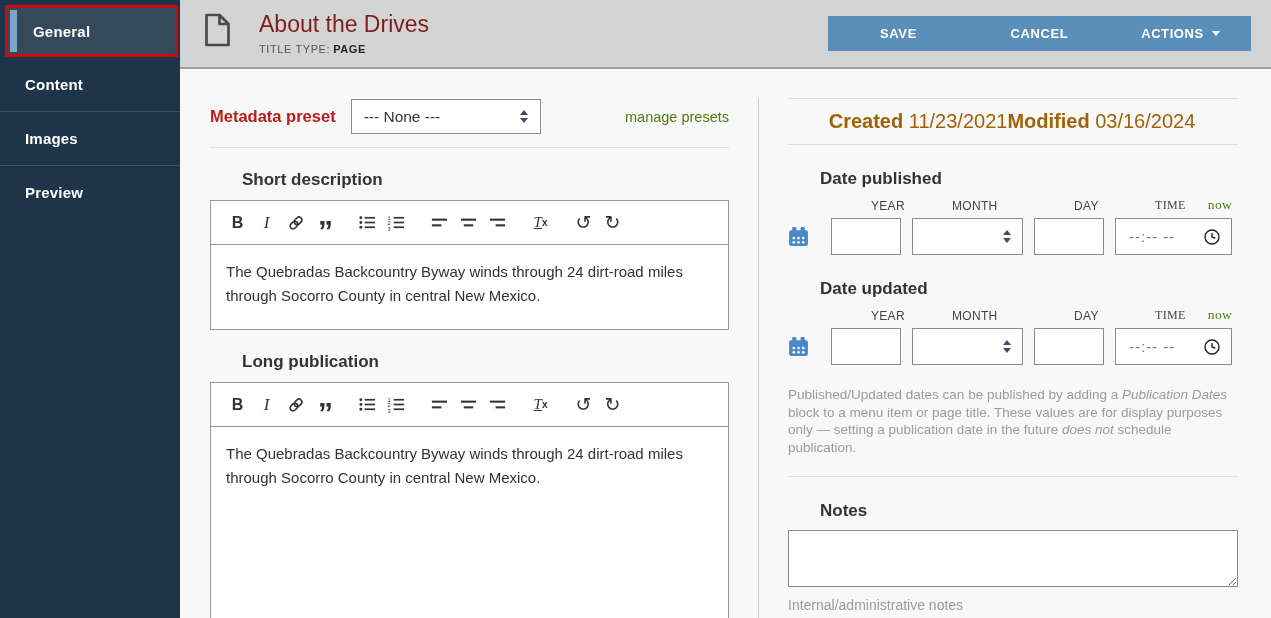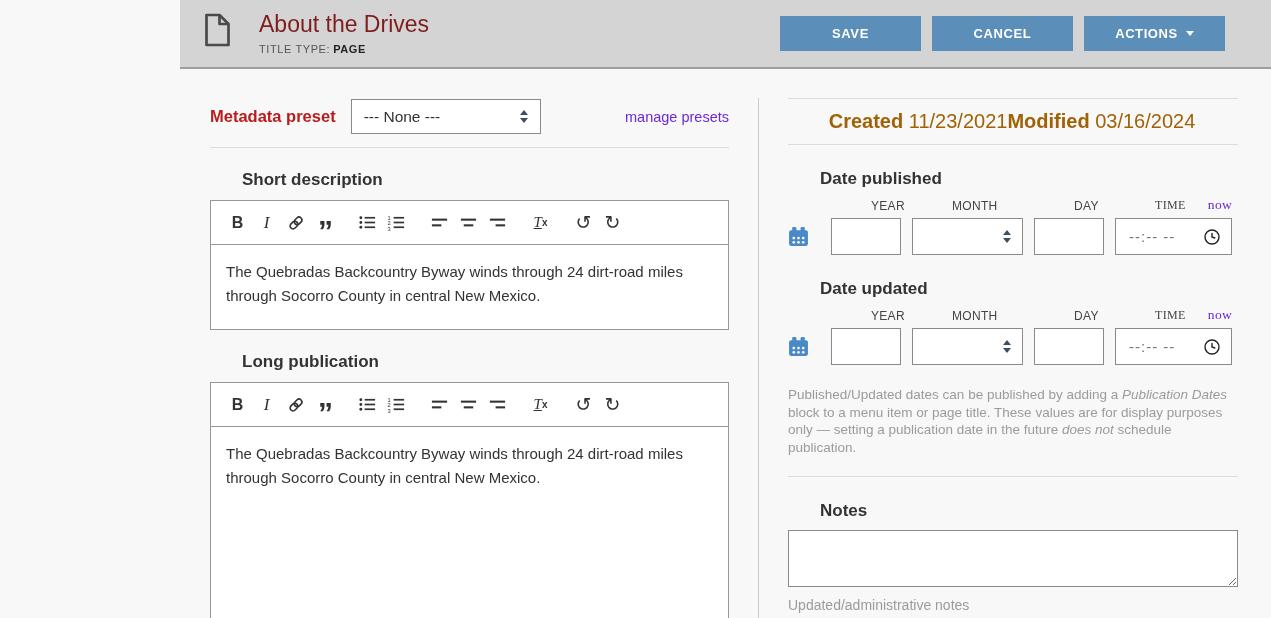--- a/index.html
+++ b/index.html
@@ -14,41 +14,41 @@
   .side-item { height: 54px; display: flex; align-items: center; padding-left: 25px; color: #fff; font-size: 15px; font-weight: bold; letter-spacing: 0.2px; cursor: pointer; }
   .side-item.ruled { border-top: 1px solid rgba(255,255,255,0.14); }
 
   
   .header { position: absolute; left: 180px; top: 0; width: 1091px; height: 69px; background: #d4d4d4; border-bottom: 2px solid #9e9e9e; }
   .doc-icon { position: absolute; left: 24px; top: 13px; }
   .title-block { position: absolute; left: 79px; top: 11px; }
   .page-title { font-size: 23px; font-weight: 400; color: #7f1d1d; }
   .title-type { margin-top: 5px; font-size: 11px; letter-spacing: 0.6px; color: #555; }
   .title-type b { color: #222; margin-left: 3px; }
-  .header-buttons { position: absolute; right: 46px; top: 16px; display: flex; gap: 11px; }
+  .header-buttons { position: absolute; right: 20px; top: 16px; display: flex; }
   .hbtn { min-width: 141px; height: 35px; background: #5b8fba; color: #fff; border: none; font-family: "Liberation Sans", sans-serif; font-size: 13px; font-weight: bold; letter-spacing: 0.6px; cursor: pointer; display: flex; align-items: center; justify-content: center; }
   .caret { display: inline-block; width: 0; height: 0; border-left: 4px solid transparent; border-right: 4px solid transparent; border-top: 5px solid #fff; margin-left: 8px; }
 
   
   .main { position: absolute; left: 180px; top: 71px; right: 0; bottom: 0; }
   .v-divider { position: absolute; left: 578px; top: 27px; bottom: 0; width: 1px; background: #cccccc; }
   .left-col { position: absolute; left: 30px; top: 0; width: 519px; }
   .right-col { position: absolute; left: 608px; top: 0; width: 450px; }
 
   .rule { border: 0; border-top: 1px solid #ddd; }
   .section-h { font-size: 17px; font-weight: bold; color: #333; margin-left: 32px; }
 
   
   .meta-row { margin-top: 28px; display: flex; align-items: center; }
   .meta-label { font-size: 16.5px; font-weight: bold; color: #b91c1c; }
   .fake-select { margin-left: 15px; width: 190px; height: 35px; background: #fff; border: 1px solid #8a8a8a; display: flex; align-items: center; justify-content: space-between; padding: 0 12px; font-size: 15.5px; color: #333; cursor: pointer; }
   .arrows { display: flex; flex-direction: column; gap: 3px; }
   .arr-up { width: 0; height: 0; border-left: 4px solid transparent; border-right: 4px solid transparent; border-bottom: 5px solid #3d4f63; }
   .arr-dn { width: 0; height: 0; border-left: 4px solid transparent; border-right: 4px solid transparent; border-top: 5px solid #3d4f63; }
-  .link { color: #6d28d9; font-size: 14.5px; text-decoration: none; cursor: pointer; }
+  .link { color: #4d7c0f; font-size: 14.5px; text-decoration: none; cursor: pointer; }
   .manage-link { margin-left: auto; }
   .left-rule { margin-top: 13px; }
   .left-col .section-h { margin-top: 22px; }
 
   .editor { margin-top: 10px; border: 1px solid #979797; background: #fff; }
   .toolbar { height: 44px; border-bottom: 1px solid #979797; display: flex; align-items: center; padding: 0 12px; }
   .tb-btn { width: 29px; height: 30px; display: flex; align-items: center; justify-content: center; color: #333; cursor: pointer; font-size: 16px; }
   .tb-bold { font-weight: bold; font-size: 16px; }
   .tb-italic { font-style: italic; font-family: "Liberation Serif", serif; font-size: 17px; }
   .tb-quote { font-weight: bold; font-size: 30px; line-height: 8px; padding-top: 16px; letter-spacing: -2px; }
@@ -80,20 +80,35 @@
   .notes-area { margin-top: 9px; width: 100%; height: 57px; border: 1px solid #8a8a8a; background: #fff; resize: both; font-family: "Liberation Sans", sans-serif; font-size: 15px; padding: 6px 8px; }
   .notes-hint { margin-top: 6px; font-size: 14px; color: #9b9b9b; }
 
   svg { display: block; }
 </style>
 </head>
 <body>
 
 <div class="page">
 
+  <nav class="sidebar">
+    <div class="side-active-wrap">
+      <span class="accent-bar"></span>
+      <span class="side-active-label">General</span>
+    </div>
+    <div class="side-item">
+      <span>Content</span>
+    </div>
+    <div class="side-item ruled">
+      <span>Images</span>
+    </div>
+    <div class="side-item ruled">
+      <span>Preview</span>
+    </div>
+  </nav>
 
   <header class="header">
     <span class="doc-icon">
       <svg width="27" height="34" viewBox="0 0 27 34">
         <path d="M2.5 2 h13 l9 9 v21 h-22 z" fill="none" stroke="#4a4a4a" stroke-width="2.7" stroke-linejoin="round"></path>
         <path d="M15.5 2 v9 h9" fill="none" stroke="#4a4a4a" stroke-width="2.7" stroke-linejoin="round"></path>
       </svg>
     </span>
     <div class="title-block">
       <div class="page-title">About the Drives</div>
@@ -375,20 +390,20 @@
           </span>
         </div>
       </div>
 
       <p class="pub-note"><span>Published/Updated dates can be published by adding a </span><em>Publication Dates</em><span> block to a menu item or page title. These values are for display purposes only — setting a publication date in the future </span><em>does not</em><span> schedule publication.</span></p>
 
       <hr class="rule mid-rule">
 
       <h2 class="section-h notes-h">Notes</h2>
       <textarea class="notes-area" style=""></textarea>
-      <div class="notes-hint">Updated/administrative notes</div>
+      <div class="notes-hint">Internal/administrative notes</div>
 
       
 
     </div>
   </div>
 
 </div>
 
 </body></html>

